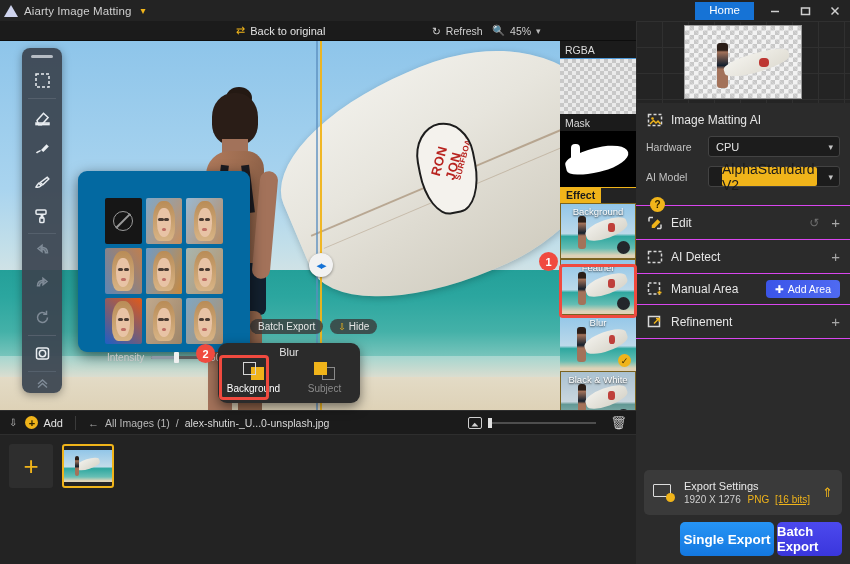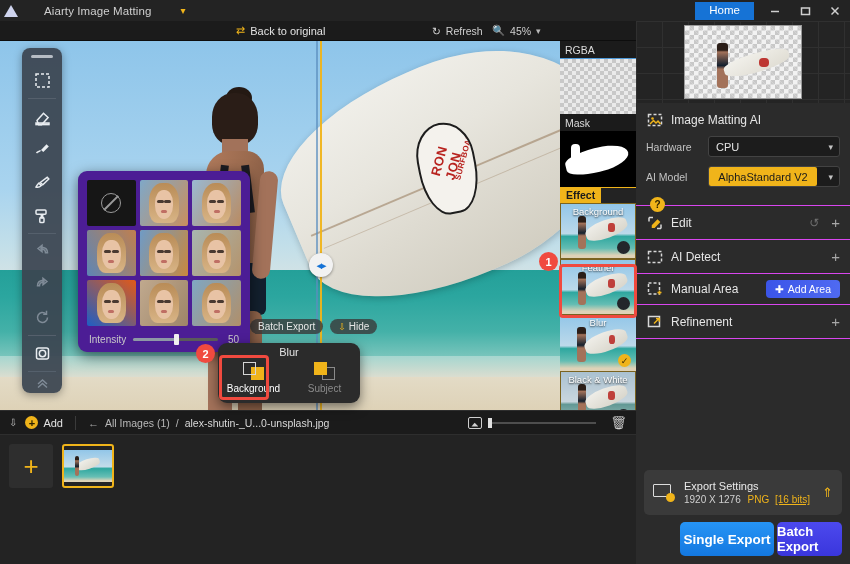--- a/index.html
+++ b/index.html
@@ -8,21 +8,21 @@
     background: #1c1c1c;
     font-family: "Liberation Sans", sans-serif;
     font-size: 11px;
     color: #d8d8d8;
     overflow: hidden;
     position: relative;
   }
   
   #titlebar {
     position:absolute; left:0; top:0; width:850px; height:21px;
-    background:#232323; display:flex; align-items:center; z-index:40;gap:20px;
+    background:#232323; display:flex; align-items:center; z-index:40;
   }
   #app-logo { width:22px; display:flex; justify-content:center; align-items:center; }
   .tri { width:0; height:0; border-left:7px solid transparent; border-right:7px solid transparent;
          border-bottom:12px solid #cfd4ee; }
   #app-title { font-size:11.5px; color:#cfcfcf; margin-left:2px; letter-spacing:.1px;}
   #title-caret { margin-left:9px; color:#f0b41a; font-size:10px; }
   #win-controls { margin-left:auto; display:flex; align-items:center; height:21px; }
   #home-btn { background:#1673d6; color:#fff; font-size:11.5px; padding:3px 14px 4px; height:18px;
               display:flex; align-items:center; margin-right:6px;}
   .wbtn { width:30px; height:21px; display:flex; align-items:center; justify-content:center;
@@ -99,21 +99,21 @@
   
   #tools { position:absolute; left:22px; top:48px; width:40px; background:#3b4550ee;
            border-radius:8px; padding:4px 0 0; z-index:20; box-shadow:0 2px 8px rgba(0,0,0,.35);}
   #tools .grip { width:22px; height:3px; background:#b6bcc4; border-radius:2px; margin:3px auto 6px;}
   .tool { height:33px; display:flex; align-items:center; justify-content:center; color:#e9edf1; }
   .tool.dim { color:#7f8b97; }
   .tsep { height:1px; background:#55606c; margin:1px 6px; }
 
   
   #preset-pop { position:absolute; left:78px; top:171px; width:172px; height:181px;
-                background:#4c1d95; border-radius:9px; z-index:25; padding:9px;
+                background:#0369a1; border-radius:9px; z-index:25; padding:27px;
                 box-shadow:0 4px 14px rgba(0,0,0,.55); }
   #preset-grid { display:grid; grid-template-columns:repeat(3,1fr); gap:4px; }
   .pcell { height:46px; border-radius:2px; position:relative; overflow:hidden; }
   .pcell.none { background:#161616; display:flex; align-items:center; justify-content:center;}
   .pcell.none .noicon { width:20px; height:20px; border:1.6px solid #9a9a9a; border-radius:50%; position:relative;}
   .pcell.none .noicon:after{content:""; position:absolute; left:-1px; top:8px; width:20px; height:1.6px;
                             background:#9a9a9a; transform:rotate(-45deg);}
   .pcell.sel { outline:2px solid #e0a81a; outline-offset:-2px; }
   .face { position:absolute; inset:0; }
   .face .bg { position:absolute; inset:0; }
@@ -222,22 +222,22 @@
   .sec-head .plus { color:#a8a8a8; font-size:15px; line-height:10px; }
   .sec-head .undo { color:#6f6f6f; font-size:12px; margin-right:4px;}
   .ic-box { width:17px; height:17px; display:flex; align-items:center; justify-content:center; }
   .field { display:flex; align-items:center; gap:9px; padding:0 10px 9px 10px; }
   .field .flabel { font-size:10.5px; color:#c2c2c2; width:53px; }
   .sel-box { flex:1; height:21px; background:#1c1c1c; border:1px solid #434343; border-radius:3px;
              display:flex; align-items:center; padding:0 7px; position:relative;}
   .sel-box .v { font-size:11px; color:#e4e4e4; }
   .sel-box .car { position:absolute; right:6px; color:#c4c4c4; font-size:9px; }
   .sel-box.gold { padding:0; }
-  .gold-pill { background:#f0b41a; color:#1a1a1a; font-size:11px; height:19px; flex:1;
-               display:flex; align-items:center; justify-content:center; border-radius:2px; margin:0 22px 0 0;}
+  .gold-pill { background:#f0b41a; color:#1a1a1a; font-size:14px; height:19px; flex:1;
+               display:flex; align-items:center; justify-content:center; border-radius:2px; margin:0 22px 0 13px;}
   .hint { display:flex; gap:6px; padding:0 10px 9px 36px; position:relative;}
   .hint .q { position:absolute; left:14px; top:1px; width:15px; height:15px; border-radius:50%;
              background:#f0b41a; color:#2a2100; font-size:10px; font-weight:bold;
              display:flex; align-items:center; justify-content:center; }
   .hint .txt { font-size:10px; color:#4e9ada; line-height:1.35; }
   #add-area-btn { background:linear-gradient(90deg,#3b55e8,#4f6af2); color:#fff; font-size:10.5px;
                   border-radius:4px; padding:3px 9px; display:flex; align-items:center; gap:4px;}
 
   
   #export-wrap { position:absolute; left:0; bottom:0; width:214px; padding:8px; }

